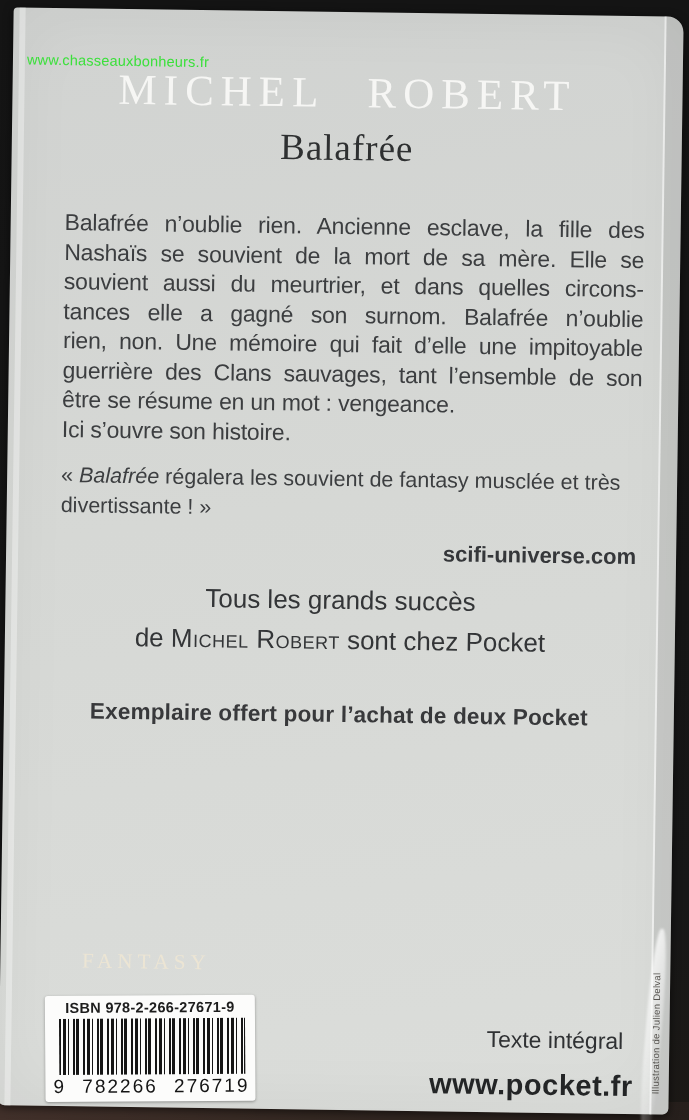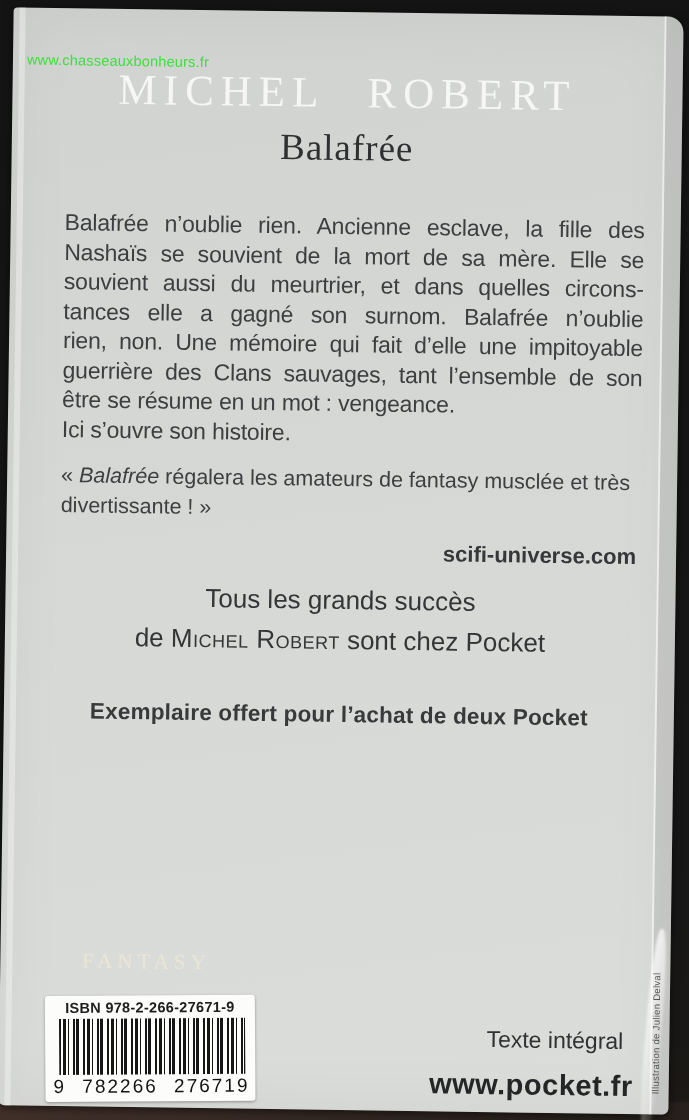--- a/index.html
+++ b/index.html
@@ -96,21 +96,21 @@
       <div class="syn-line just">Nashaïs se souvient de la mort de sa mère. Elle se</div>
       <div class="syn-line just">souvient aussi du meurtrier, et dans quelles circons-</div>
       <div class="syn-line just">tances elle a gagné son surnom. Balafrée n’oublie</div>
       <div class="syn-line just">rien, non. Une mémoire qui fait d’elle une impitoyable</div>
       <div class="syn-line just">guerrière des Clans sauvages, tant l’ensemble de son</div>
       <div class="syn-line">être se résume en un mot : vengeance.</div>
       <div class="syn-line">Ici s’ouvre son histoire.</div>
     </div>
 
     <div class="quote">
-      <span>« </span><span class="qtitle">Balafrée</span><span> régalera les amateurs de fantasy musclée et très divertissante ! »</span>
+      <span>« </span><span class="qtitle">Balafrée</span><span> régalera les souvient de fantasy musclée et très divertissante ! »</span>
       <div class="quote-source">scifi-universe.com</div>
     </div>
 
     <div class="promo">
       <div>Tous les grands succès</div>
       <div><span>de </span><span class="sc">Michel Robert</span><span> sont chez Pocket</span></div>
     </div>
 
     <div class="offer">Exemplaire offert pour l’achat de deux Pocket</div>
 

